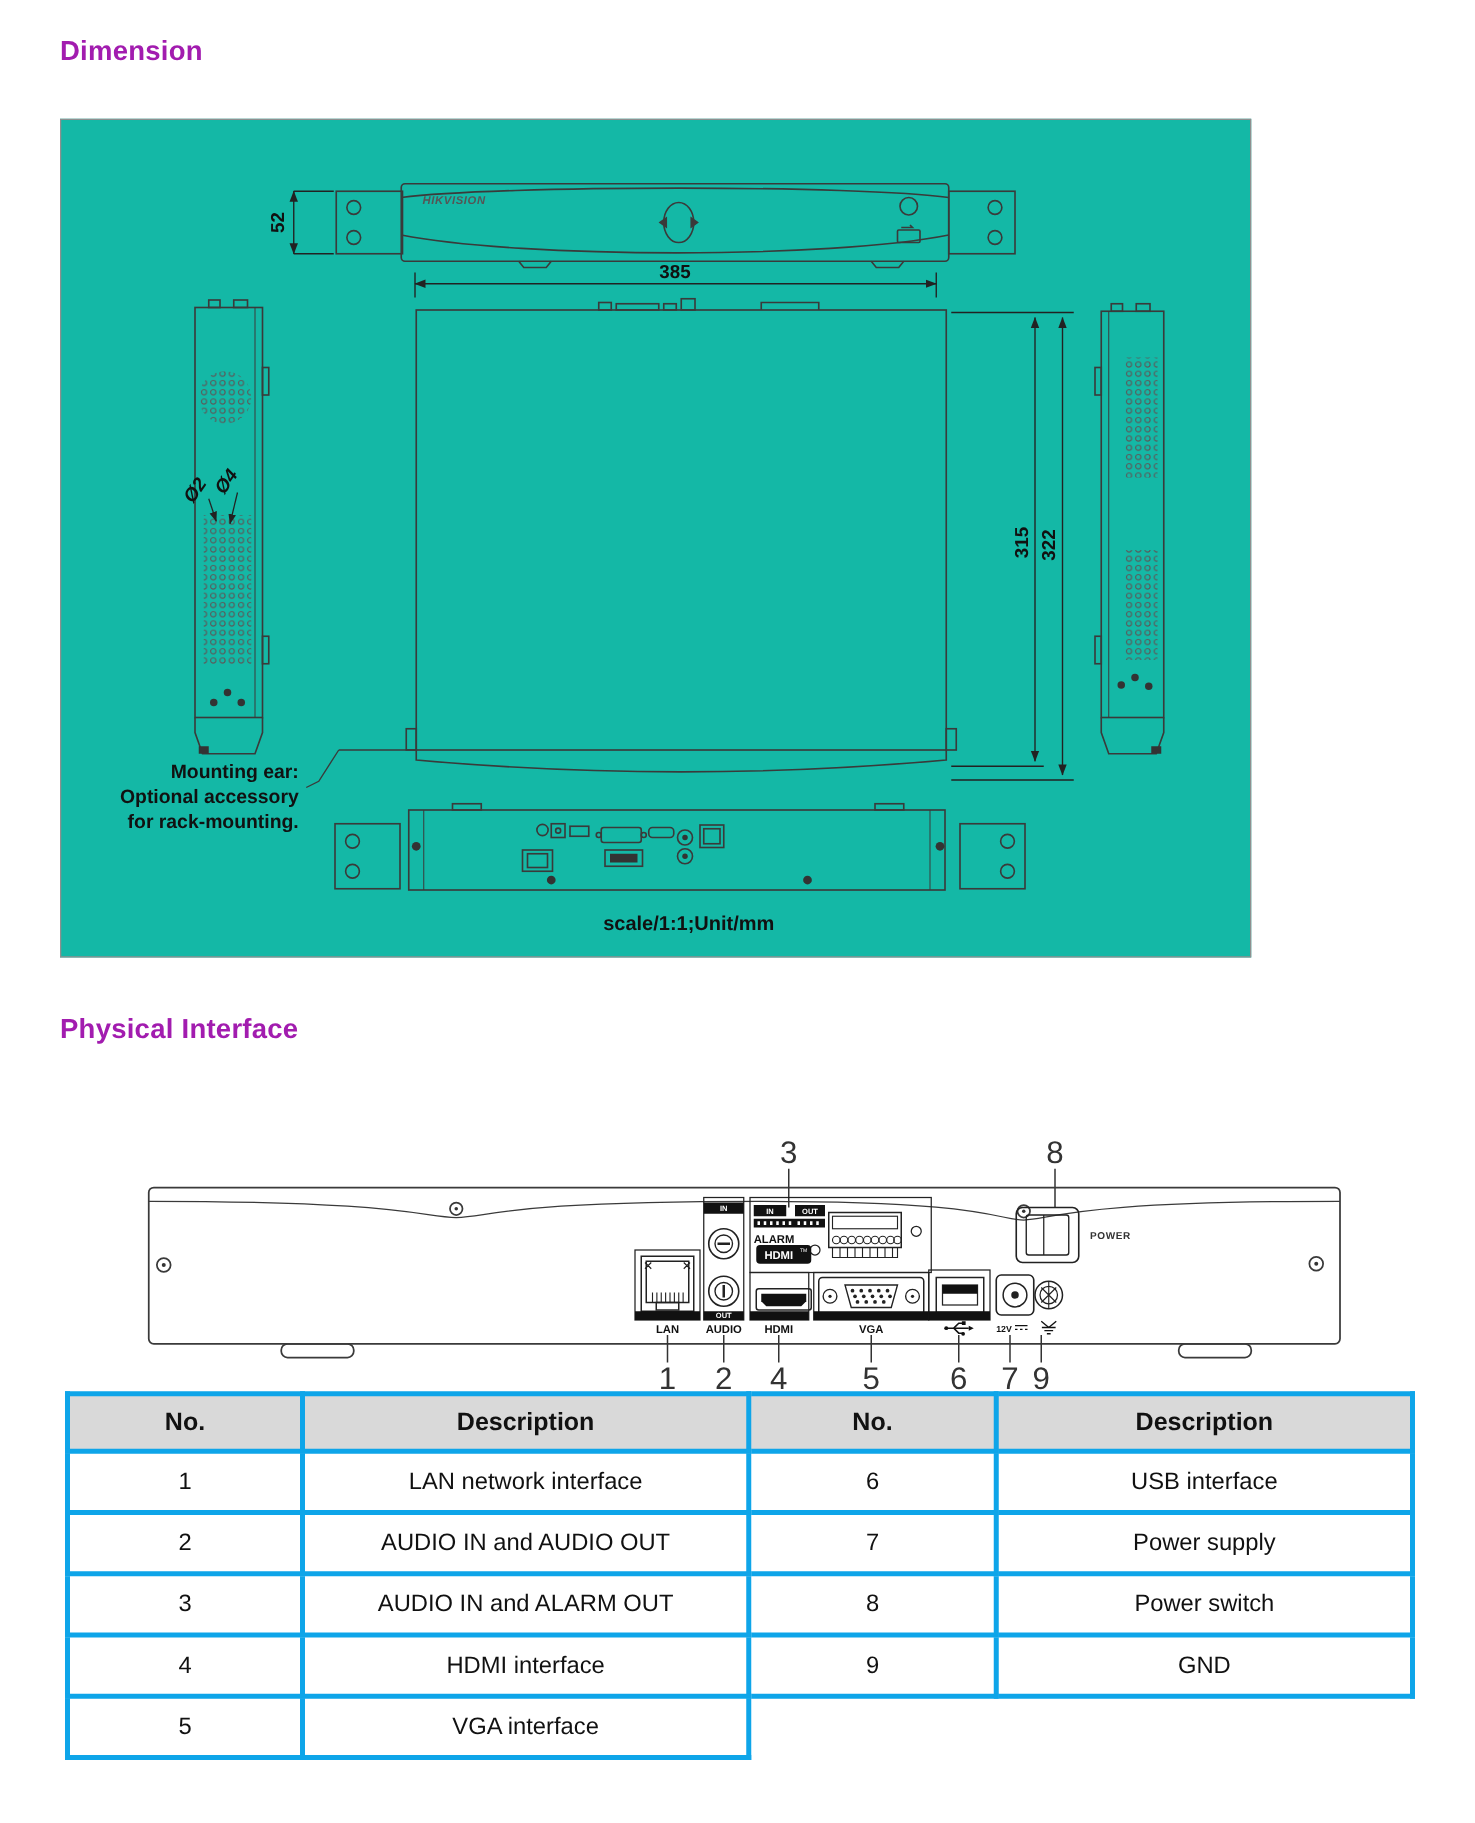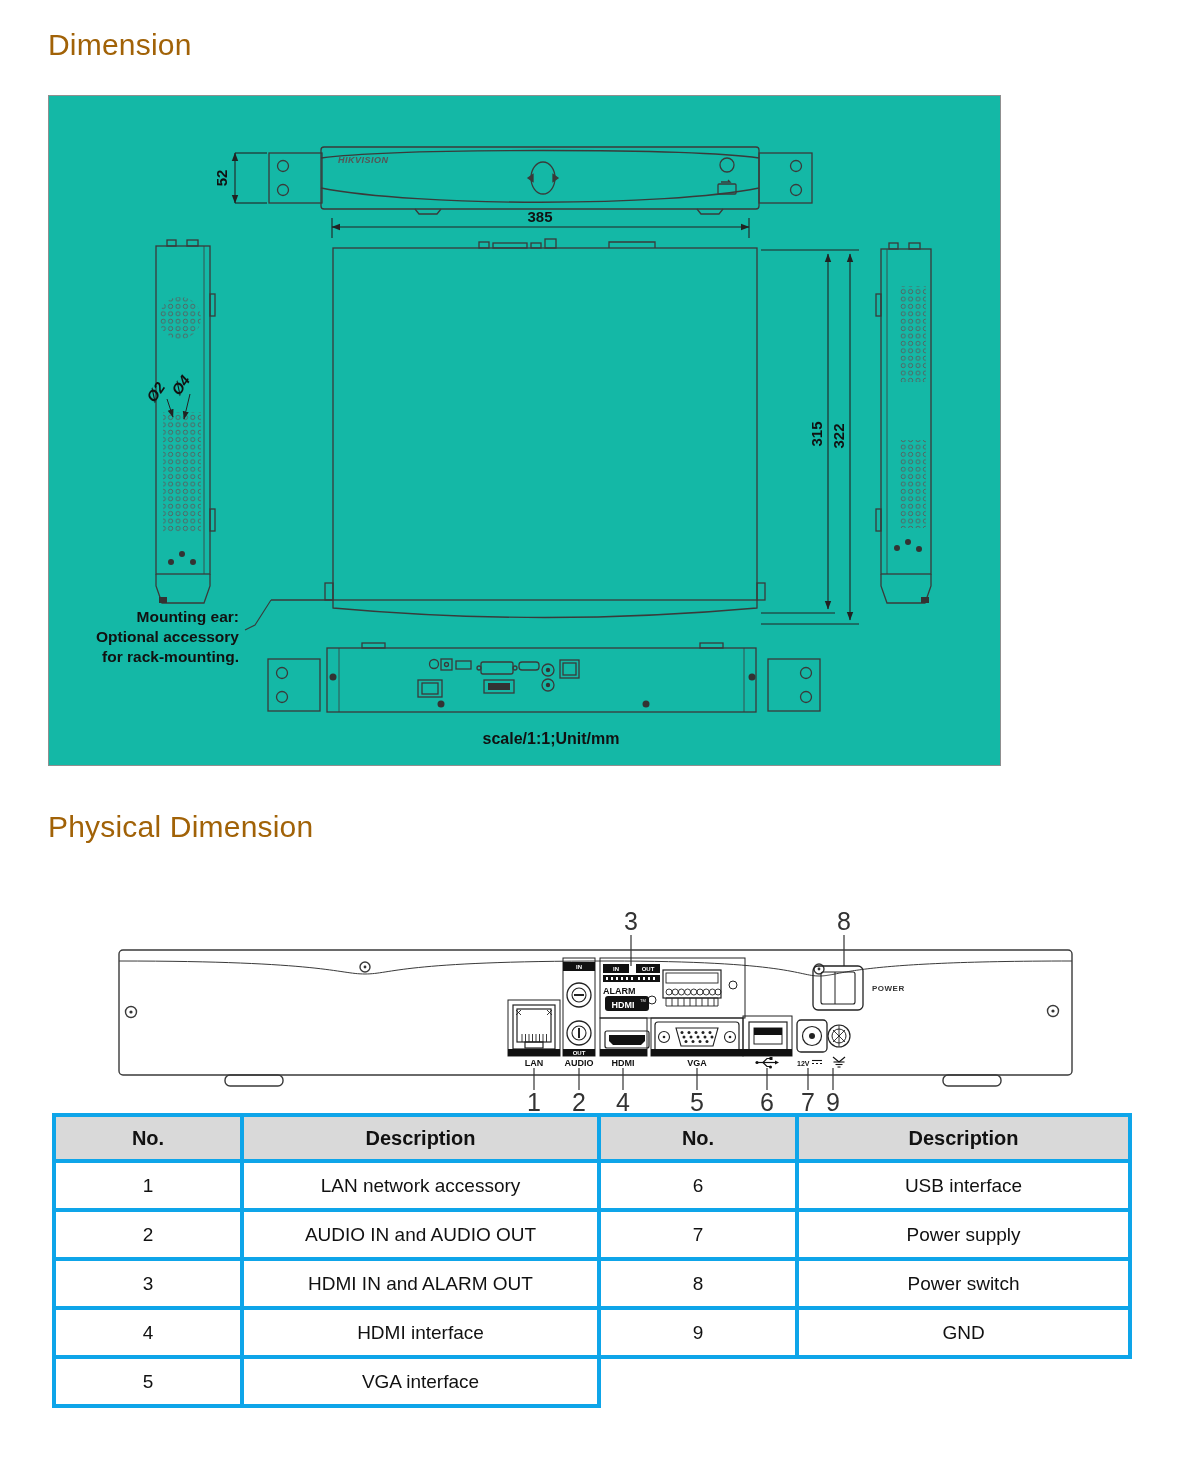--- a/index.html
+++ b/index.html
@@ -1,17 +1,17 @@
 <!DOCTYPE html>
 <html><head>
 <meta charset="utf-8">
 <style>
   html,body{margin:0;padding:0;background:#ffffff;}
   body{width:1180px;height:1458px;position:relative;font-family:"Liberation Sans",sans-serif;color:#111;}
-  .h1{position:absolute;left:48px;font-size:30px;font-weight:400;color:#a16207;letter-spacing:0.2px;}
+  .h1{position:absolute;left:48px;font-size:22px;font-weight:700;color:#a21caf;letter-spacing:0.2px;}
   #dim-title{top:28px;}
   #phys-title{top:810px;}
   #dim-box{position:absolute;left:48px;top:95px;width:951px;height:669px;border:1px solid #8f8f8f;background:#14b8a6;}
   #dim-svg{position:absolute;left:0;top:0;}
   #phys-svg{position:absolute;left:100px;top:900px;}
   #iface-table{position:absolute;left:52px;top:1113px;border-collapse:collapse;table-layout:fixed;width:1076px;}
   #iface-table th,#iface-table td{border:4px solid #0ea5e9;text-align:center;vertical-align:middle;font-size:19px;padding:0;}
   #iface-table th{background:#d9d9d9;font-weight:700;height:42px;font-size:20px;}
   #iface-table td{height:45px;background:#fff;}
   #iface-table td.cell-empty{border:none;background:transparent;}
@@ -171,21 +171,21 @@
   </g>
 
   <text class="notetxt" x="190" y="526" text-anchor="end">Mounting ear:</text>
   <text class="notetxt" x="190" y="546" text-anchor="end">Optional accessory</text>
   <text class="notetxt" x="190" y="566" text-anchor="end">for rack-mounting.</text>
 
   <text class="captxt" x="502" y="648" text-anchor="middle">scale/1:1;Unit/mm</text>
 </svg>
 </div>
 
-<div class="h1" id="phys-title">Physical Dimension</div>
+<div class="h1" id="phys-title">Physical Interface</div>
 
 <svg id="phys-svg" width="980" height="215" viewBox="0 0 980 215">
 
   <text class="callout" x="531" y="30" text-anchor="middle">3</text>
   <line x1="531" y1="35" x2="531" y2="66" stroke="#333" stroke-width="1.2"></line>
   <text class="callout" x="744" y="30" text-anchor="middle">8</text>
   <line x1="744" y1="35" x2="744" y2="66" stroke="#333" stroke-width="1.2"></line>
 
   <g fill="none" stroke="#3a3a3a" stroke-width="1.4">
     <rect x="19" y="50" width="953" height="125" rx="4"></rect>
@@ -388,33 +388,33 @@
     <tr>
       <th>No.</th>
       <th>Description</th>
       <th>No.</th>
       <th>Description</th>
     </tr>
   </thead>
   <tbody>
     <tr>
       <td>1</td>
-      <td>LAN network accessory</td>
+      <td>LAN network interface</td>
       <td>6</td>
       <td>USB interface</td>
     </tr>
     <tr>
       <td>2</td>
       <td>AUDIO IN and AUDIO OUT</td>
       <td>7</td>
       <td>Power supply</td>
     </tr>
     <tr>
       <td>3</td>
-      <td>HDMI IN and ALARM OUT</td>
+      <td>AUDIO IN and ALARM OUT</td>
       <td>8</td>
       <td>Power switch</td>
     </tr>
     <tr>
       <td>4</td>
       <td>HDMI interface</td>
       <td>9</td>
       <td>GND</td>
     </tr>
     <tr>

